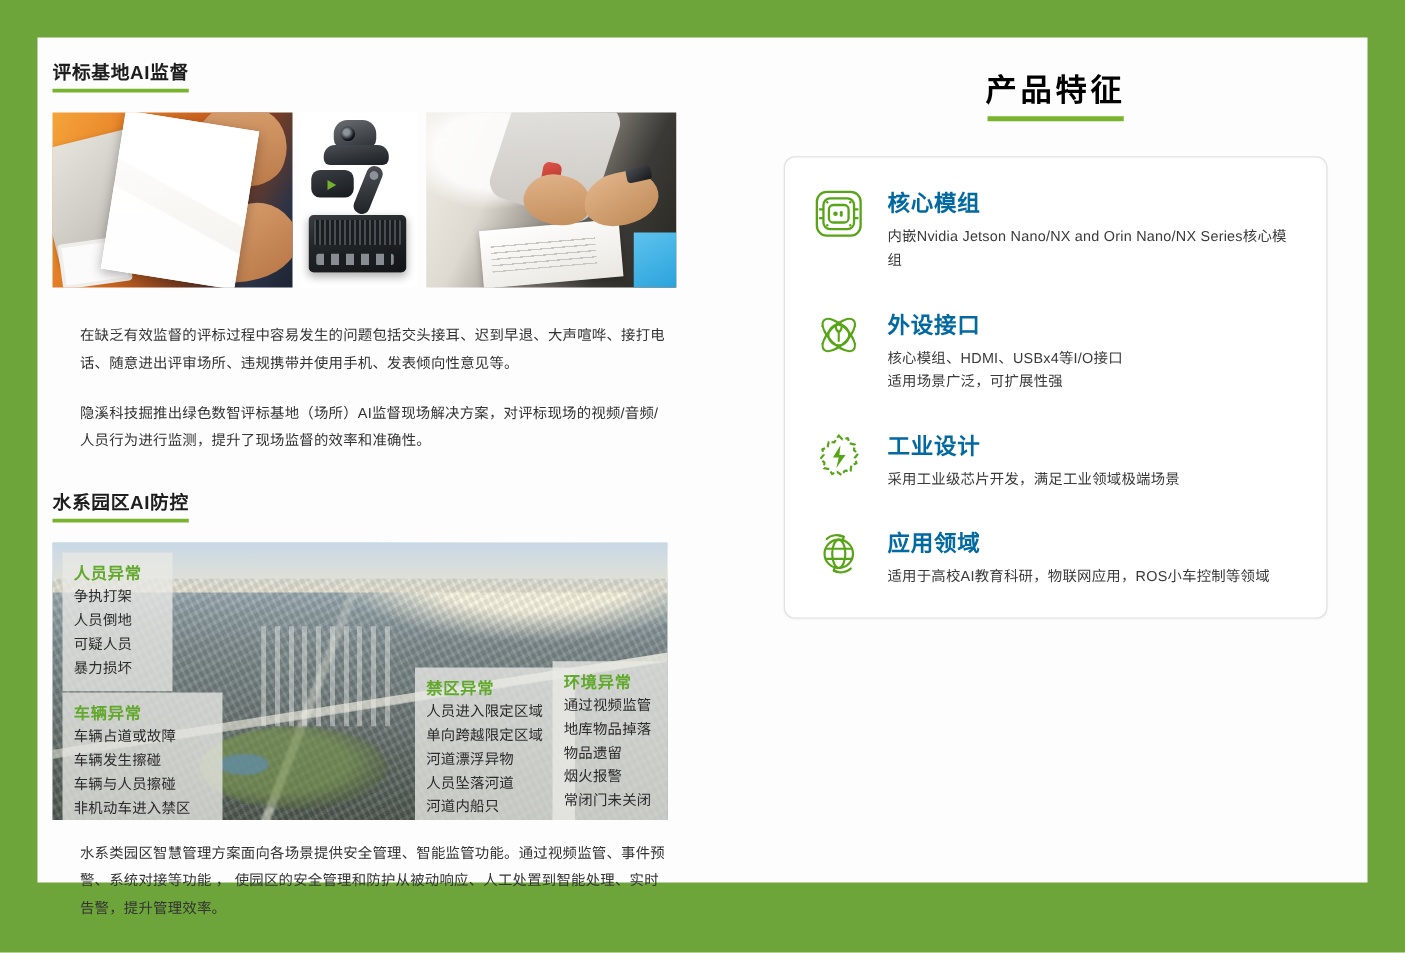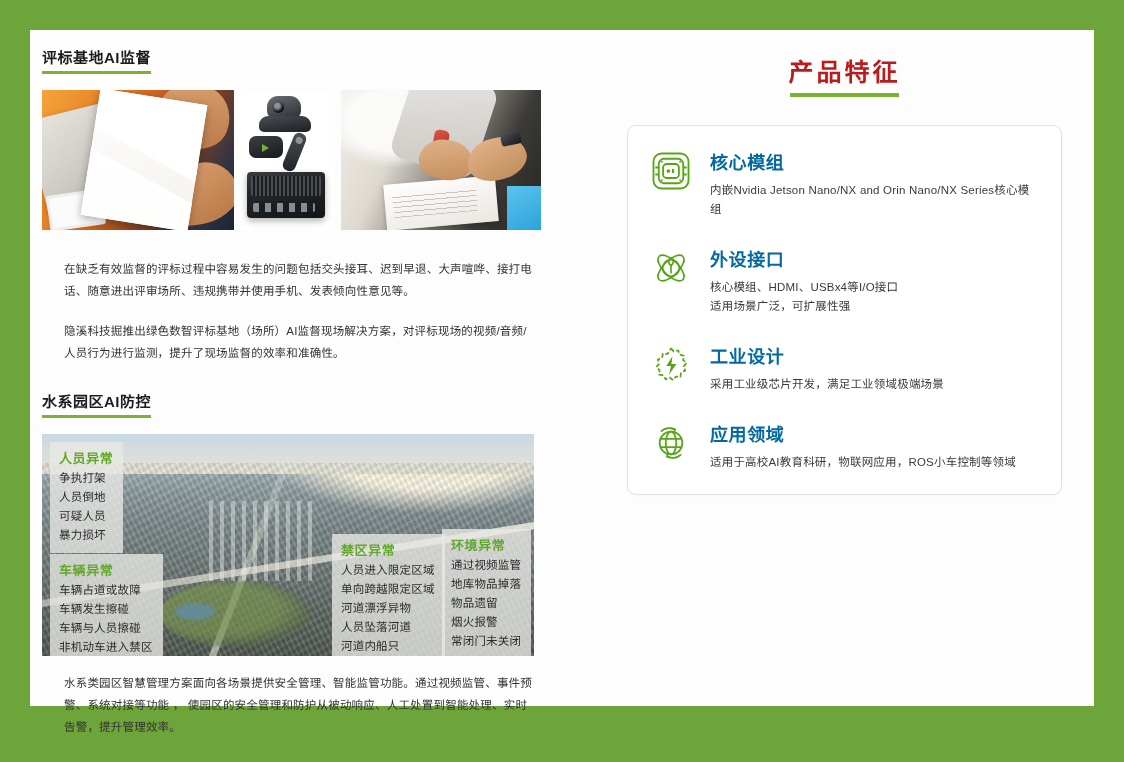--- a/index.html
+++ b/index.html
@@ -233,21 +233,21 @@
   }
   .aerial .towers{
     position:absolute;left:34%;top:30%;width:110px;height:80px;
     background:
       repeating-linear-gradient(90deg, rgba(244,244,240,.55) 0 4px, rgba(0,0,0,0) 4px 11px);
     opacity:.75;filter:blur(.4px);
   }
 
   .ov{
     position:absolute;background:rgba(233,233,230,.78);
-    padding:6px 10px 8px 9px;box-sizing:border-box;
+    padding:6px 25px 8px 9px;box-sizing:border-box;
   }
   .ov .ov-h{
     font-size:13px;font-weight:bold;color:#62a82c;letter-spacing:.6px;
     margin-bottom:2px;
   }
   .ov .ov-i{
     font-size:11.5px;line-height:19px;color:#2b2b2b;letter-spacing:.2px;white-space:nowrap;
   }
   .ov-people{left:8px;top:8px;}
   .ov-vehicle{left:8px;top:120px;}
@@ -256,21 +256,21 @@
 
   .para.p3{margin-top:16px;}
 
   
   .right-col{
     flex:1;box-sizing:border-box;padding:22px 32px 0 32px;position:relative;
   }
   .right-title-wrap{text-align:center;}
   .right-title{
     display:inline-block;position:relative;
-    font-size:25px;font-weight:bold;color:#b91c1c;letter-spacing:3px;
+    font-size:25px;font-weight:bold;color:#000000;letter-spacing:3px;
     padding-bottom:9px;
   }
   .right-title::after{
     content:"";position:absolute;left:2px;right:2px;bottom:0;height:4px;background:#7ab32e;
   }
 
   .feat-panel{
     margin-top:28px;border:1px solid #e2e2e2;border-radius:9px;
     background:#ffffff;padding:22px 22px 20px 22px;box-sizing:border-box;
     box-shadow:0 1px 2px rgba(0,0,0,.03);

